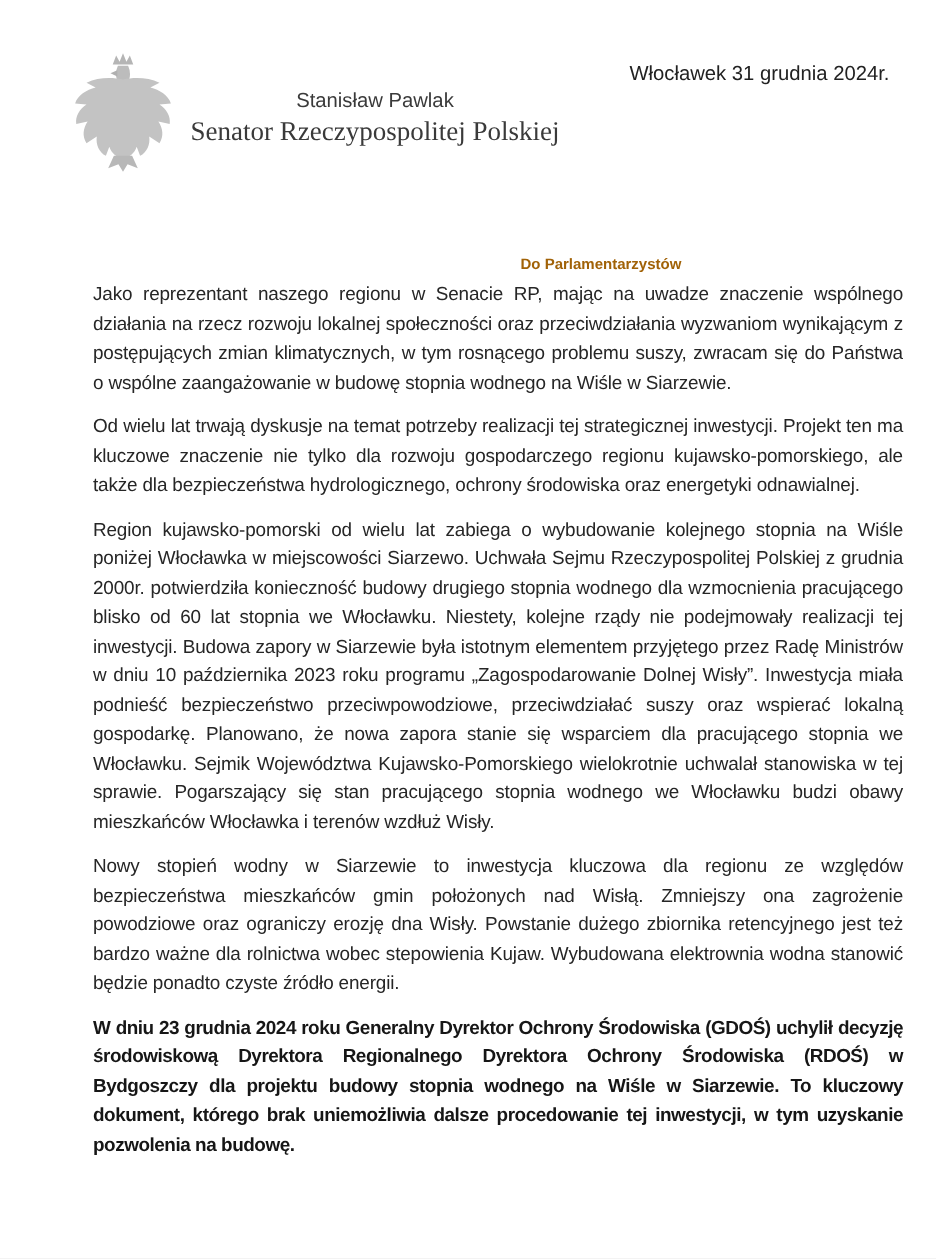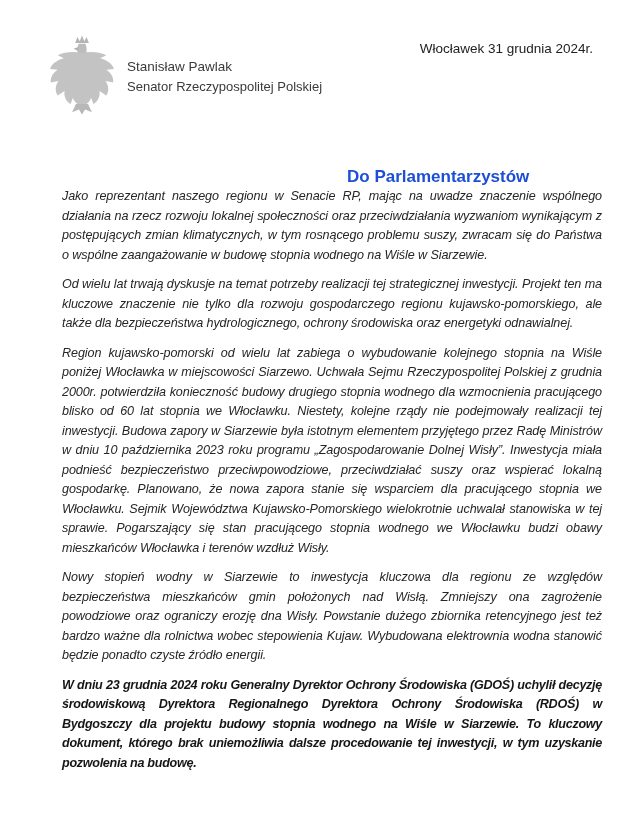--- a/index.html
+++ b/index.html
@@ -10,42 +10,41 @@
     background:#ffffff;
     overflow:hidden;
     font-family:"Liberation Sans","DejaVu Sans",sans-serif;
     color:#262626;
   }
   
   .letterhead{position:relative;height:130px;}
   .emblem{position:absolute;left:44px;top:34px;width:76px;height:82px;}
   .emblem svg{width:100%;height:100%;display:block;}
   .sender{position:absolute;left:127px;top:57px;line-height:20px;color:#3a3a3a;}
-  .sender .name{font-size:13.5px;}
-  .sender .title{font-size:13px;}
+  .sender .name{font-size:13.5px;text-align:center;}
+  .sender .title{font-size:18px;font-family:Liberation Serif, serif;}
   .date{position:absolute;top:41px;right:31px;font-size:13.5px;color:#222;text-align:center;}
   
   .recipient{
     margin:37px 0 0 347px;
-    font-weight:bold;font-size:17px;line-height:20px;color:#1d4ed8;
+    font-weight:bold;font-size:10px;line-height:20px;color:#a16207;
   }
   
   .content{padding:0 22px 0 62px;}
   .salutation{
     margin:47px 0 9px 0;
     font-size:13px;
   }
   .content p.para{
     margin:0 0 10px 0;
     font-size:12.6px;
     line-height:19.5px;
     letter-spacing:-0.1px;
     text-align:justify;
     text-justify:inter-word;
-    font-style:italic;
   }
   .content p.para.bold{
     font-weight:700;
     color:#161616;
     letter-spacing:-0.3px;
   }
 </style>
 </head>
 <body>
 

